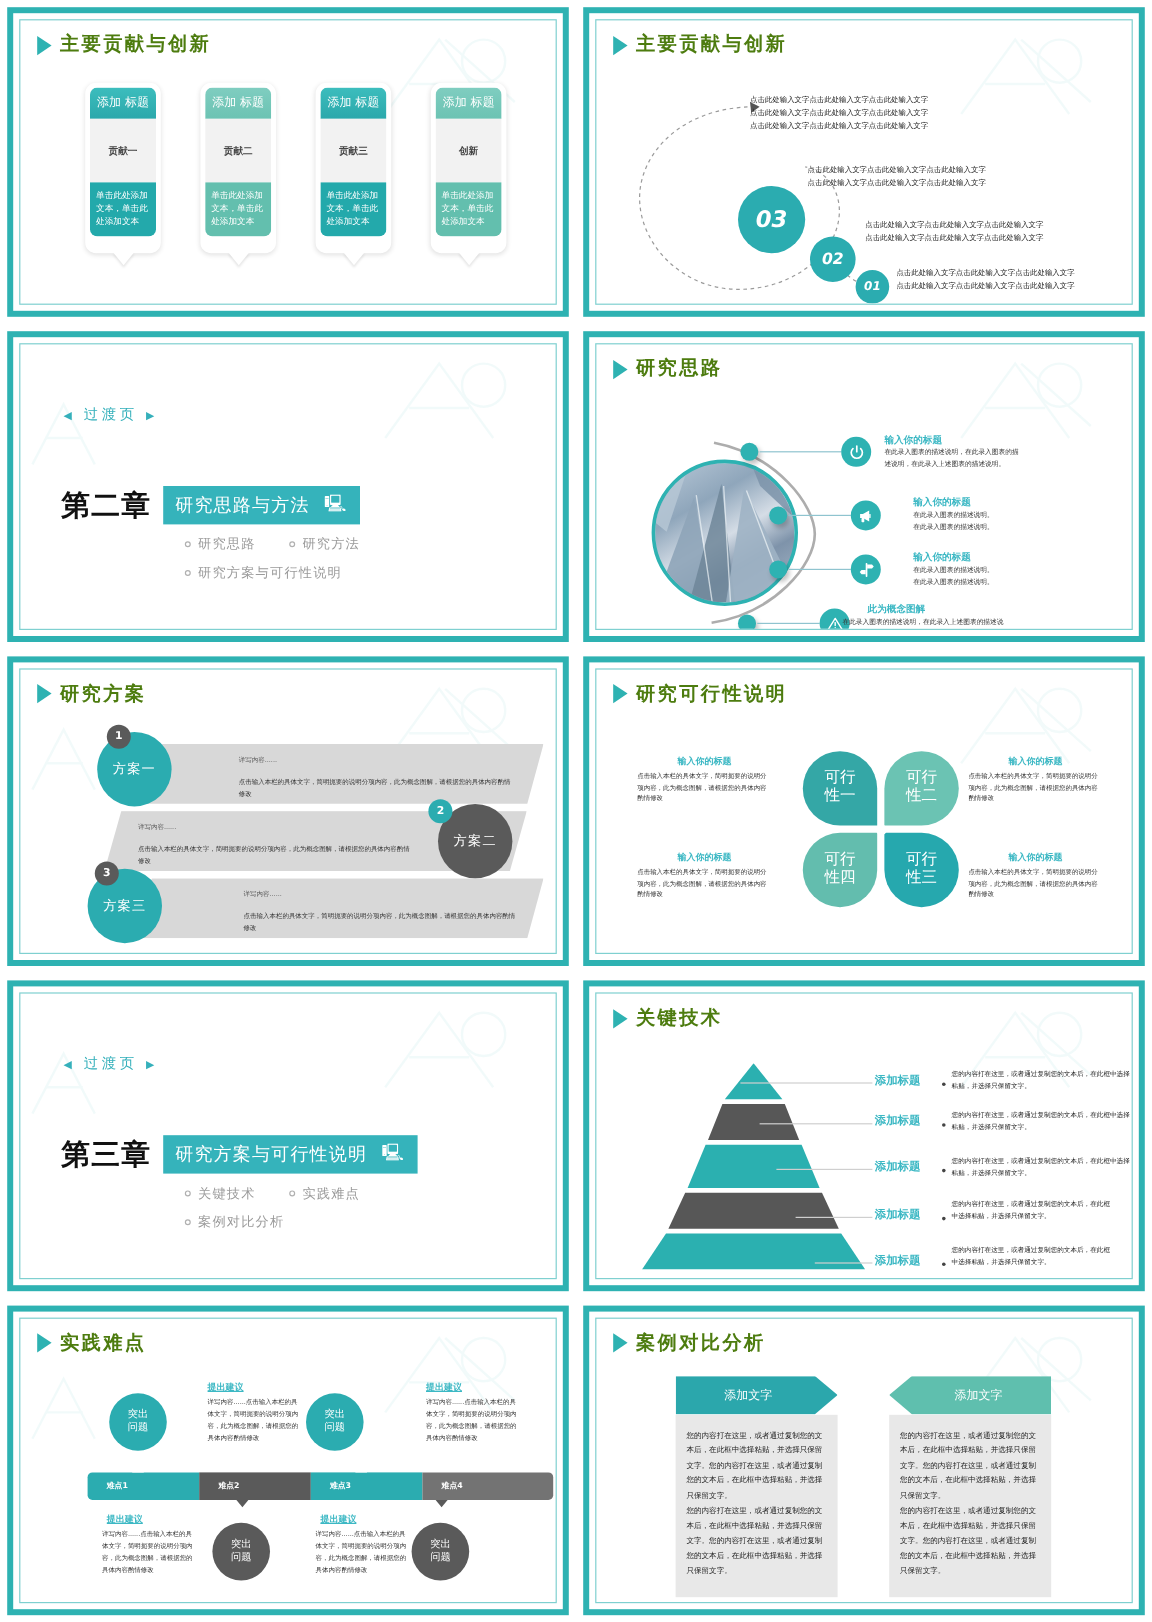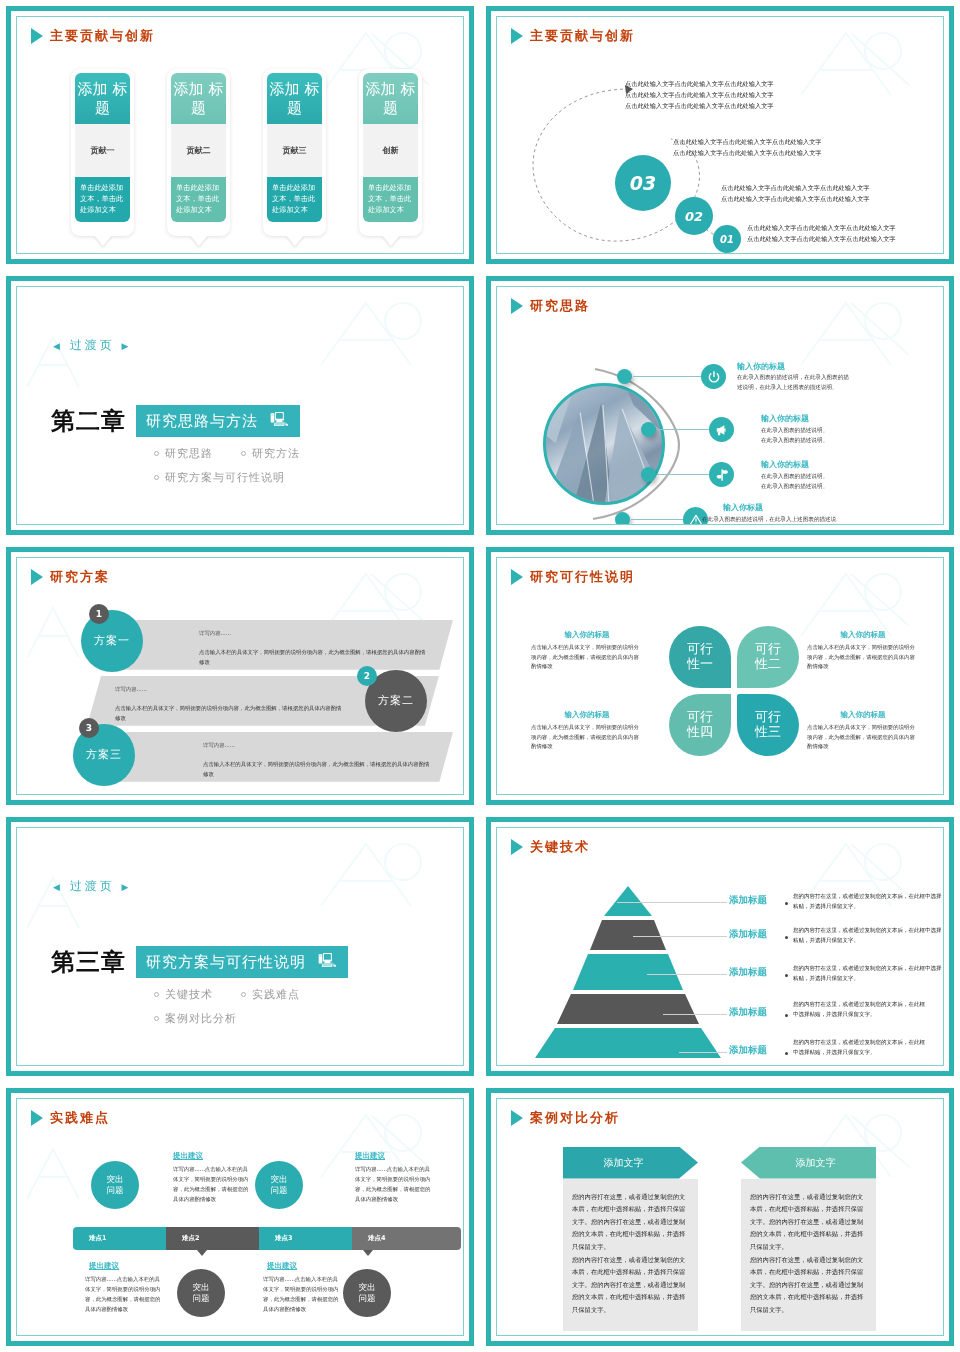--- a/index.html
+++ b/index.html
@@ -16,28 +16,28 @@
   .inner { position:absolute; left:16px; top:16px; right:16px; bottom:16px;
     border:1px solid #7fd0d0; background:#ffffff; overflow:hidden; }
   .wm { position:absolute; right:22px; top:8px; width:130px; height:80px;
     opacity:.10; pointer-events:none; }
   .wm2 { position:absolute; left:6px; top:44px; width:70px; height:60px;
     opacity:.10; pointer-events:none; }
   
   .hdr { position:absolute; left:14px; top:10px; display:flex; align-items:center; gap:7px; }
   .tri { width:0;height:0; border-left:12px solid #2eb2b2;
     border-top:8px solid transparent; border-bottom:8px solid transparent; }
-  .hdr-t { font-size:13px; color:#c2410c; letter-spacing:2px; font-weight:bold; }
+  .hdr-t { font-size:16px; color:#4d7c0f; letter-spacing:2px; font-weight:bold; }
   
   .s1wrap { position:absolute; left:0; top:52px; width:100%; height:180px; }
   .card { position:absolute; top:0; width:63px; }
   .card .shell { background:#ffffff; border-radius:9px; padding:4px 4px 14px;
     box-shadow:0 1px 4px rgba(0,0,0,.12); position:relative; }
   .card .body { border-radius:6px; overflow:hidden; }
-  .card .ttl { font-size:15px; color:#ffffff; text-align:center; padding:7px 2px 6px;
+  .card .ttl { font-size:10px; color:#ffffff; text-align:center; padding:7px 2px 6px;
     line-height:1.25; }
   .card .sub { font-size:8px; font-weight:bold; text-align:center; color:#444;
     background:#f2f2f2; padding:21px 0; }
   .card .desc { font-size:7.2px; color:#ffffff; line-height:1.55; padding:5px 5px 7px; }
   .card .tail { position:absolute; left:50%; bottom:-10px; transform:translateX(-50%);
     width:0;height:0; border-left:9px solid transparent; border-right:9px solid transparent;
     border-top:11px solid #ffffff; filter:drop-shadow(0 2px 1px rgba(0,0,0,.10)); }
   .c-dark .ttl { background:linear-gradient(#3cbdbd,#2ba8ab); }
   .c-dark .desc { background:#23a9ab; }
   .c-light .ttl { background:linear-gradient(#7fcdc0,#6cc3b3); }
@@ -333,21 +333,21 @@
   </div>
 
   <div class="s4t" style="left:240px; top:74px">输入你的标题</div>
   <div class="s4d" style="left:240px; top:86px; width:115px">在此录入图表的描述说明，在此录入图表的描述说明，在此录入上述图表的描述说明。</div>
   <div class="s4t" style="left:264px; top:126px">输入你的标题</div>
   <div class="s4d" style="left:264px; top:139px; width:115px; white-space:pre-line">在此录入图表的描述说明。
 在此录入图表的描述说明。</div>
   <div class="s4t" style="left:264px; top:172px">输入你的标题</div>
   <div class="s4d" style="left:264px; top:185px; width:115px; white-space:pre-line">在此录入图表的描述说明。
 在此录入图表的描述说明。</div>
-  <div class="s4t" style="left:226px; top:215px">输入你标题</div>
+  <div class="s4t" style="left:226px; top:215px">此为概念图解</div>
   <div class="s4d" style="left:205px; top:228px; width:140px">在此录入图表的描述说明，在此录入上述图表的描述说明，在此录入上述图表的描述说明。</div>
  </div>
 </div>
 
 <div class="slide">
  <div class="frame"></div>
  <div class="inner">
   <svg class="wm" viewBox="0 0 130 80">
     <path d="M10 70 L55 8 L100 70 M30 45 L80 45 M60 8 L118 60" stroke="#7fd0d0" stroke-width="2" fill="none"></path>
     <circle cx="92" cy="26" r="18" stroke="#7fd0d0" stroke-width="2" fill="none"></circle>

